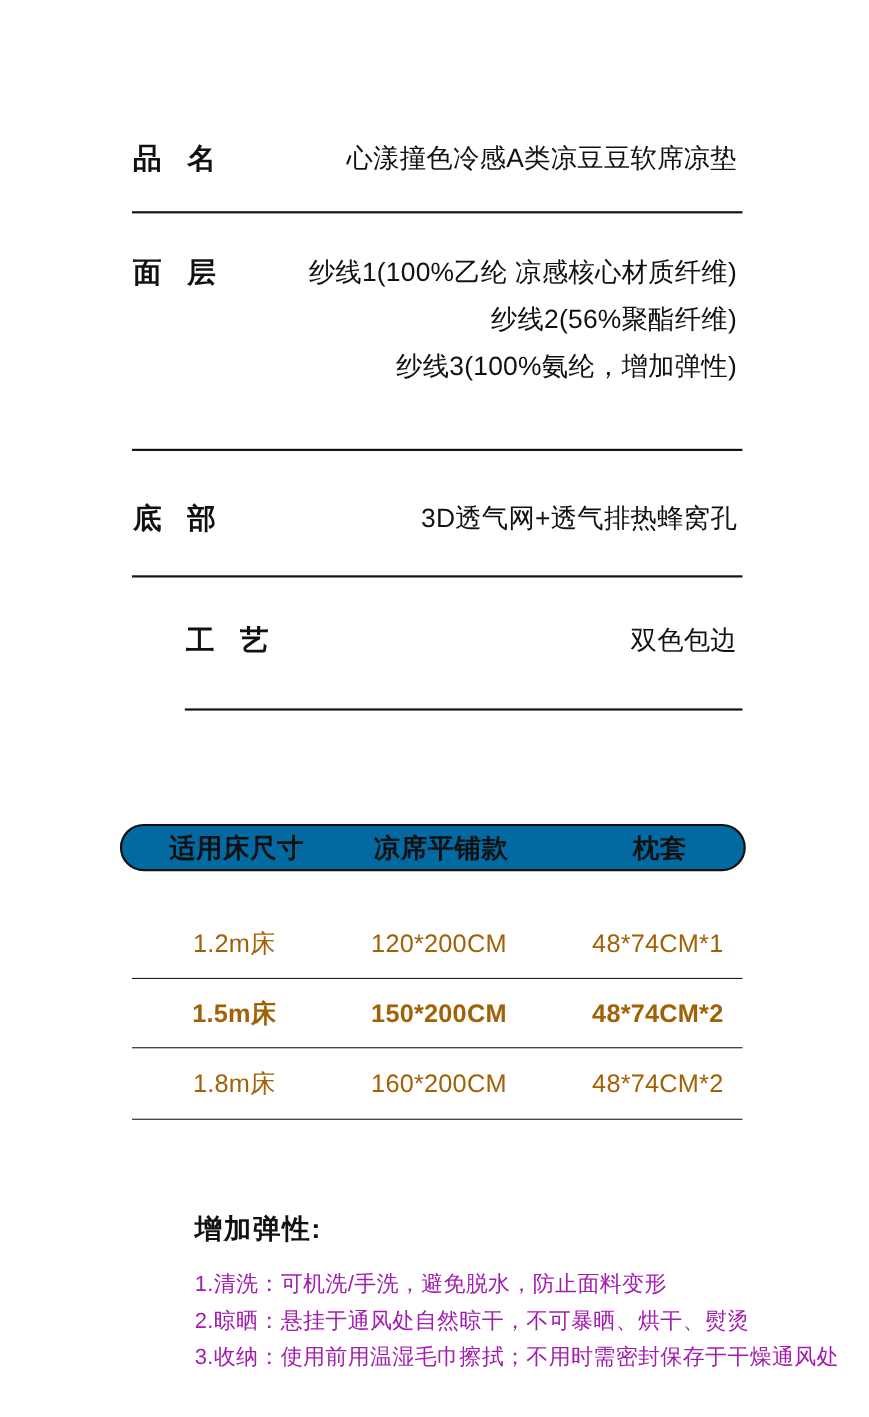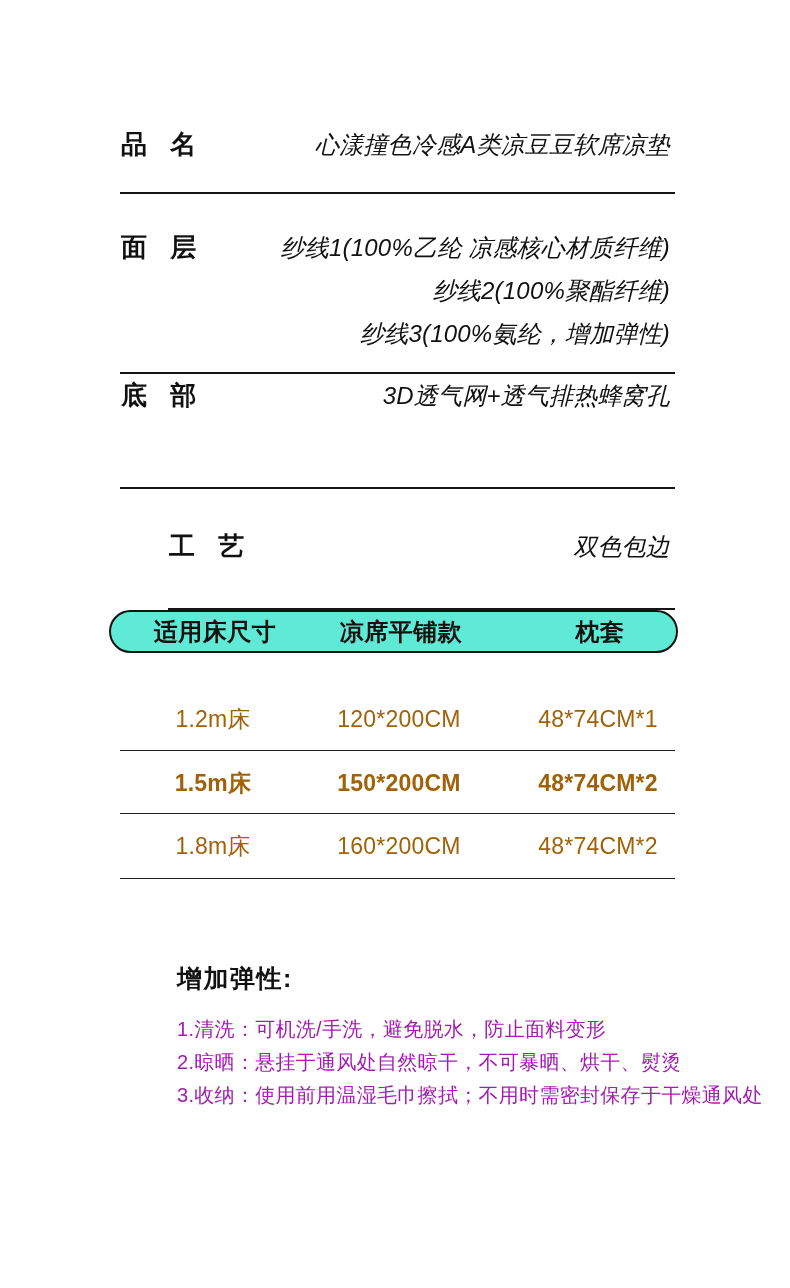--- a/index.html
+++ b/index.html
@@ -15,32 +15,32 @@
     display:flex; align-items:flex-start;
     border-bottom:2px solid #151515; box-sizing:border-box;
   }
   .spec-label {
     font-weight:700; font-size:26px; line-height:43px;
     word-spacing:14px; white-space:nowrap; padding-left:1px;
     letter-spacing:1px;
   }
   .spec-values {
     flex:1; text-align:right; font-size:24px; line-height:43px;
-    padding-right:5px; letter-spacing:0.2px; white-space:nowrap;font-style:italic;
+    padding-right:5px; letter-spacing:0.2px; white-space:nowrap;
   }
   .s1 { height:98px;  padding-top:27px; }
-  .s2 { height:180px; padding-top:32px; }
-  .s3 { height:115px; }
+  .s2 { height:216px; padding-top:32px; }
+  .s3 { height:115px; padding-top:40px; }
   .s4 { height:121px; padding-top:36px;margin-left:48px; }
 
   
   .pill {
-    position:relative; margin-left:-11px;
+    position:relative; margin-top:103px; margin-left:-11px;
     width:569px; height:43px; border:2px solid #111;
-    border-radius:23px; box-sizing:border-box; background:#5eead4;
+    border-radius:23px; box-sizing:border-box; background:#0369a1;
   }
   .pill .cell {
     position:absolute; top:50%; transform:translate(-50%,-50%);
     font-weight:700; font-size:24px; white-space:nowrap; letter-spacing:0.5px;
   }
   .pill .c1 { left:104px; } .pill .c2 { left:290px; } .pill .c3 { left:489px; }
 
   .trow { position:relative; border-bottom:1.5px solid #1f1f1f; }
   .trow .cell {
     position:absolute; transform:translate(-50%,-50%);
@@ -72,21 +72,21 @@
     <div class="spec-label">品 名</div>
     <div class="spec-values">
       <div>心漾撞色冷感A类凉豆豆软席凉垫</div>
     </div>
   </div>
 
   <div class="spec-row s2">
     <div class="spec-label">面 层</div>
     <div class="spec-values">
       <div>纱线1(100%乙纶 凉感核心材质纤维)</div>
-      <div>纱线2(100%聚酯纤维)</div>
+      <div>纱线2(56%聚酯纤维)</div>
       <div>纱线3(100%氨纶，增加弹性)</div>
     </div>
   </div>
 
   <div class="spec-row s3">
     <div class="spec-label">底 部</div>
     <div class="spec-values">
       <div>3D透气网+透气排热蜂窝孔</div>
     </div>
   </div>

